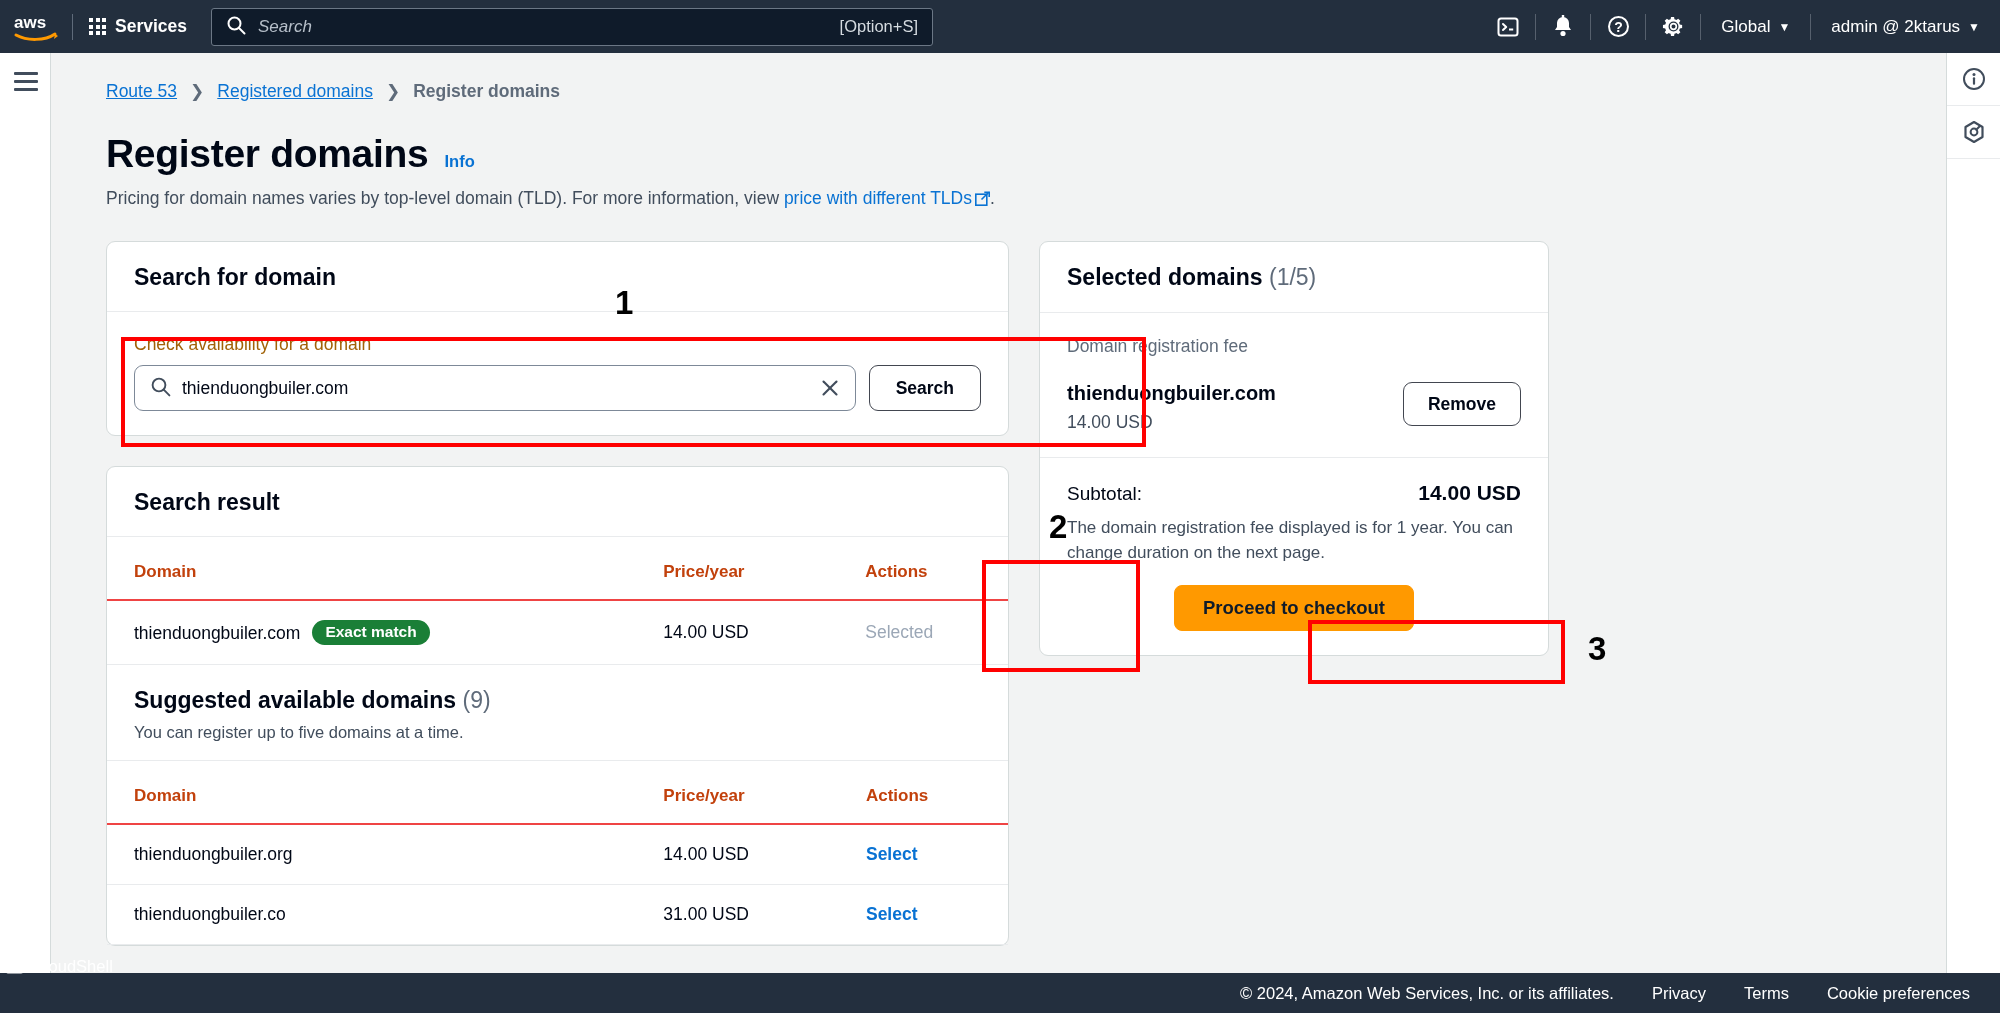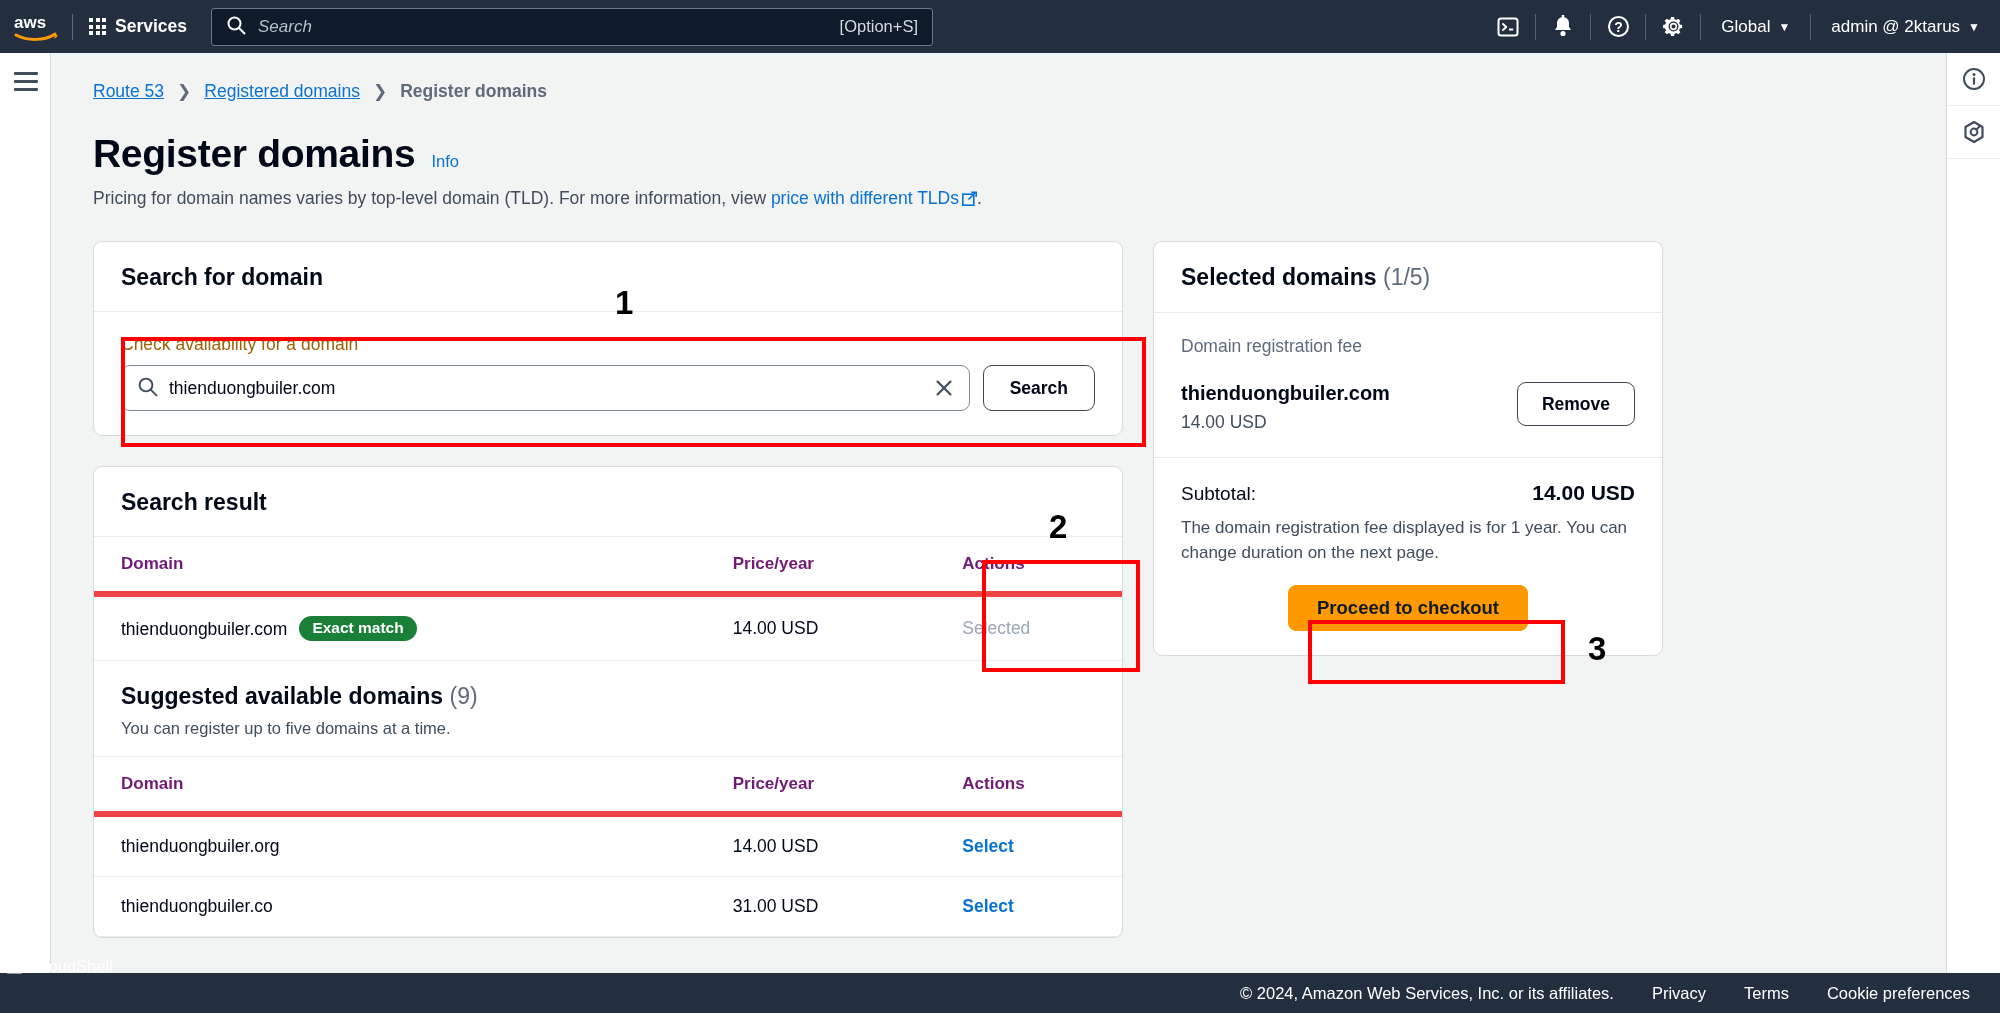--- a/index.html
+++ b/index.html
@@ -96,43 +96,43 @@
   }
 
   
   .page {
     position: absolute; top: 53px; left: 51px;
     width: 1895px; height: 940px;
     background: #f2f3f3;
     overflow: hidden;
   }
   .content {
-    position: absolute; left: 42px; top: 0; width: 1800px;
+    position: absolute; left: 55px; top: 0; width: 1800px;
   }
 
   
   .breadcrumb {
     display: flex; align-items: center; gap: 13px;
     margin-top: 28px; font-size: 17.5px;
   }
   .bc-link { color: #0972d3; text-decoration: underline; cursor: pointer; }
   .bc-sep { color: #5f6b7a; font-size: 17px; }
   .bc-current { color: #5f6b7a; font-weight: 700; }
 
   
   .title-row { display: flex; align-items: baseline; gap: 16px; margin-top: 30px; }
   h1 { font-size: 39px; font-weight: 700; color: #000716; letter-spacing: -0.3px; }
-  .info-link { color: #0972d3; font-size: 16.5px; font-weight: 400; text-decoration: none; cursor: pointer; }
+  .info-link { color: #0972d3; font-size: 16.5px; font-weight: 700; text-decoration: none; cursor: pointer; }
   .subtitle { margin-top: 12px; font-size: 17.5px; color: #414d5c; }
   .subtitle a { color: #0972d3; text-decoration: none; cursor: pointer; }
   .ext-icon { display: inline-block; vertical-align: -2px; margin-left: 3px; }
 
   
   .cols { display: flex; gap: 30px; margin-top: 30px; align-items: flex-start; }
-  .col-left { width: 1030px; }
+  .col-left { width: 903px; }
   .col-right { width: 510px; }
 
   .card {
     background: #ffffff;
     border: 1px solid #d5dbdb;
     border-radius: 9px;
   }
   .card-header {
     padding: 22px 27px 20px 27px;
     position: relative;
@@ -160,22 +160,22 @@
     border: 1px solid #424650; border-radius: 9px;
     background: #ffffff; color: #000716;
     font-size: 17.5px; font-weight: 700; cursor: pointer;
     font-family: "Liberation Sans", sans-serif;
   }
   .btn-search { height: 46px; padding: 0 26px; }
 
   
   table { width: 100%; border-collapse: collapse; }
   thead th {
-    text-align: left; font-size: 17px; font-weight: 700; color: #701a75;
-    padding: 17px 0 17px 0; border-top: 1px solid #e9ebed; border-bottom: 6px solid #ef4444;
+    text-align: left; font-size: 17px; font-weight: 700; color: #c2410c;
+    padding: 25px 0 17px 0; border-top: 1px solid #e9ebed; border-bottom: 2px solid #ef4444;
   }
   tbody td {
     font-size: 17.5px; color: #000716;
     padding: 19px 0; border-bottom: 1px solid #e9ebed;
   }
   .col-domain { width: 640px; padding-left: 27px !important; }
   .col-price  { width: 230px; }
   .col-action { width: 160px; }
   .cell-sel { color: #9ba7b6; }
   .lnk-select { color: #0972d3; font-weight: 700; cursor: pointer; }

